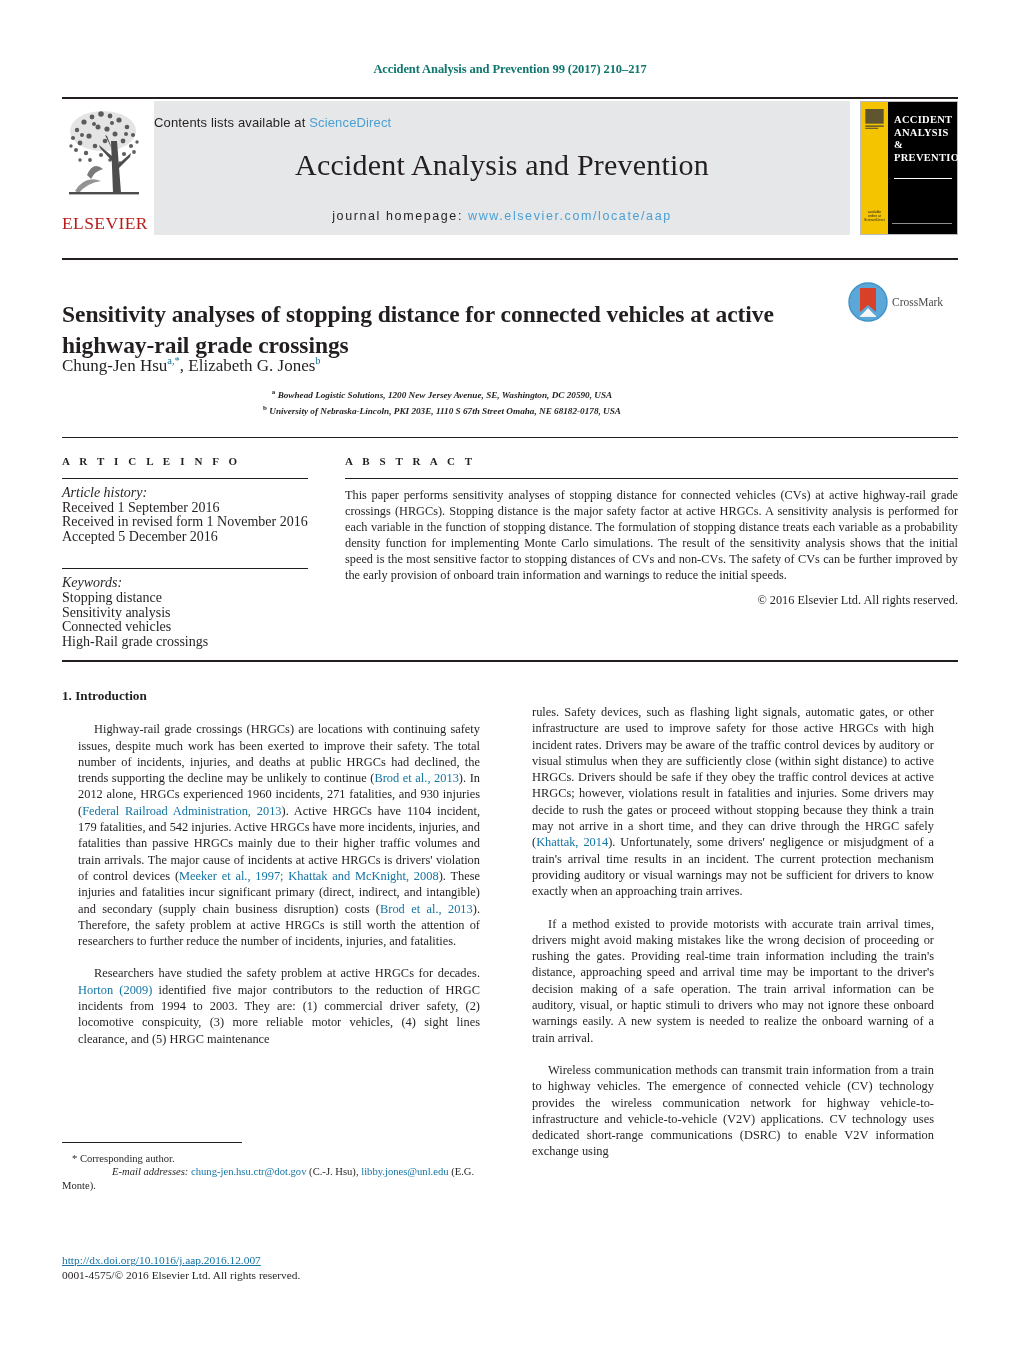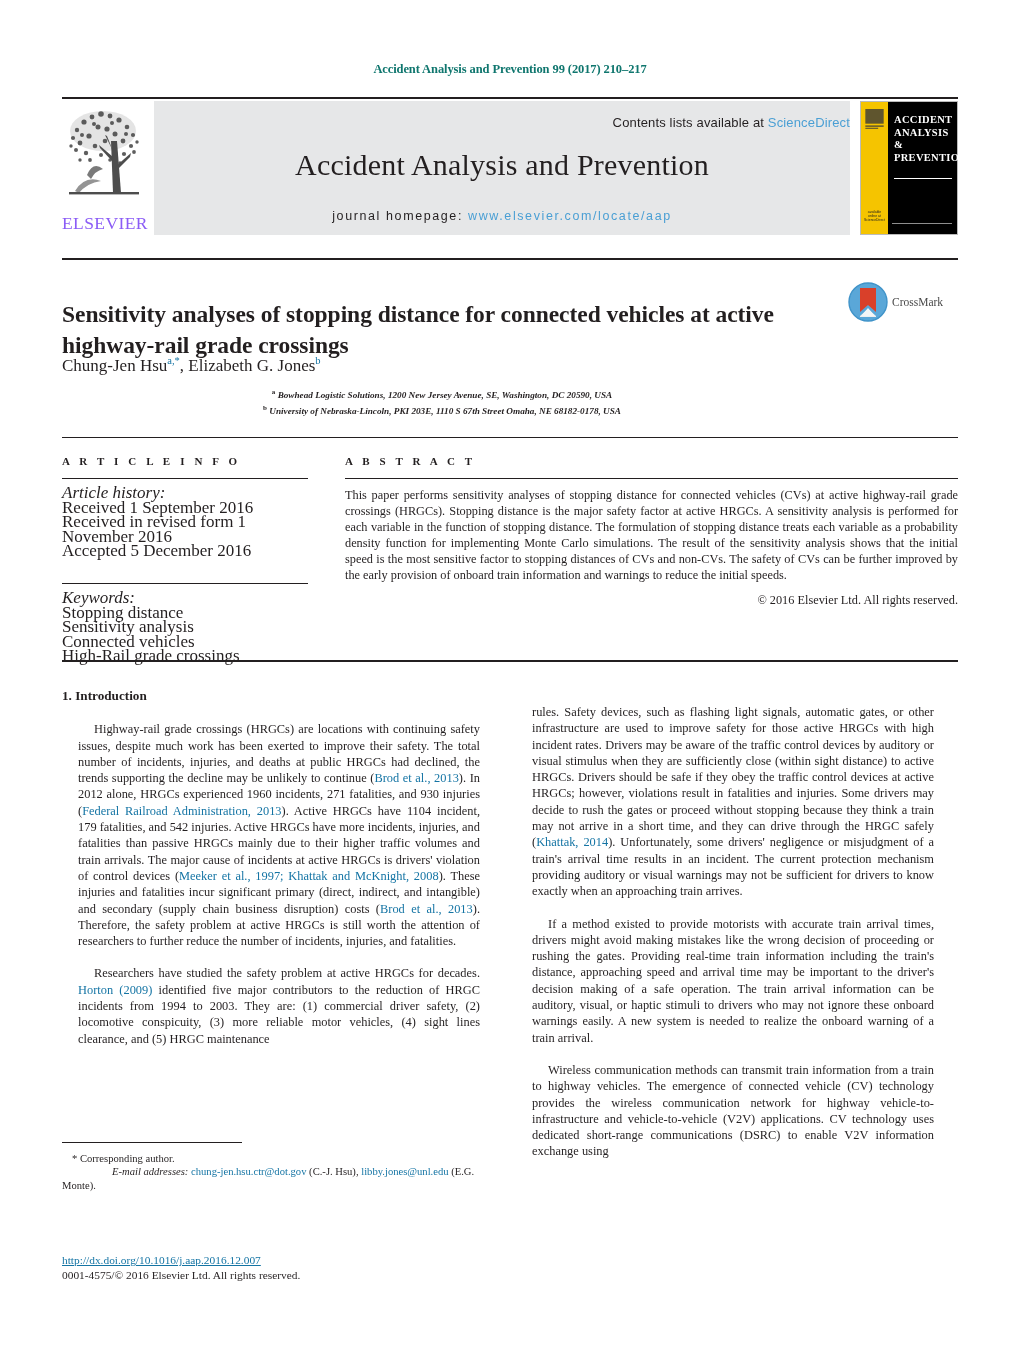--- a/index.html
+++ b/index.html
@@ -62,36 +62,36 @@
   .tree-svg { display:block; margin: 0 auto; }
   .elsevier-word {
     position: absolute;
     bottom: 1px;
     left: 0;
     width: 84px;
     text-align: right;
     font-family: "Liberation Serif", serif;
     font-size: 17.5px;
     letter-spacing: 0.4px;
-    color: #8b5cf6;
+    color: #b91c1c;
   }
 
   .masthead-center {
     flex: 1 1 auto;
     background: #e6e7e8;
     position: relative;
     margin-left: 8px;
     margin-right: 10px;
   }
   .contents-line {
     position: absolute;
     top: 14px;
     left: 0;
     width: 100%;
-    text-align: right;
+    text-align: left;
     font-family: "Liberation Sans", sans-serif;
     font-size: 13px;
     color: #231f20;
     letter-spacing: 0.15px;
   }
   .contents-line .sd-link {
     color: #4a9fd4;
   }
   .journal-title {
     position: absolute;
@@ -268,21 +268,21 @@
     letter-spacing: 3.6px;
     color: #231f20;
   }
   .hr-thin {
     height: 1px;
     background: #231f20;
     margin-top: 11px;
   }
   .info-block {
     font-family: "Liberation Serif", serif;
-    font-size: 17px;
+    font-size: 14px;
     line-height: 14.6px;
     color: #231f20;
     padding-top: 7px;
   }
   .info-block .lbl {
     font-style: italic;
     display: block;
   }
   .info-gap { height: 13px; }
   .abs-text {

